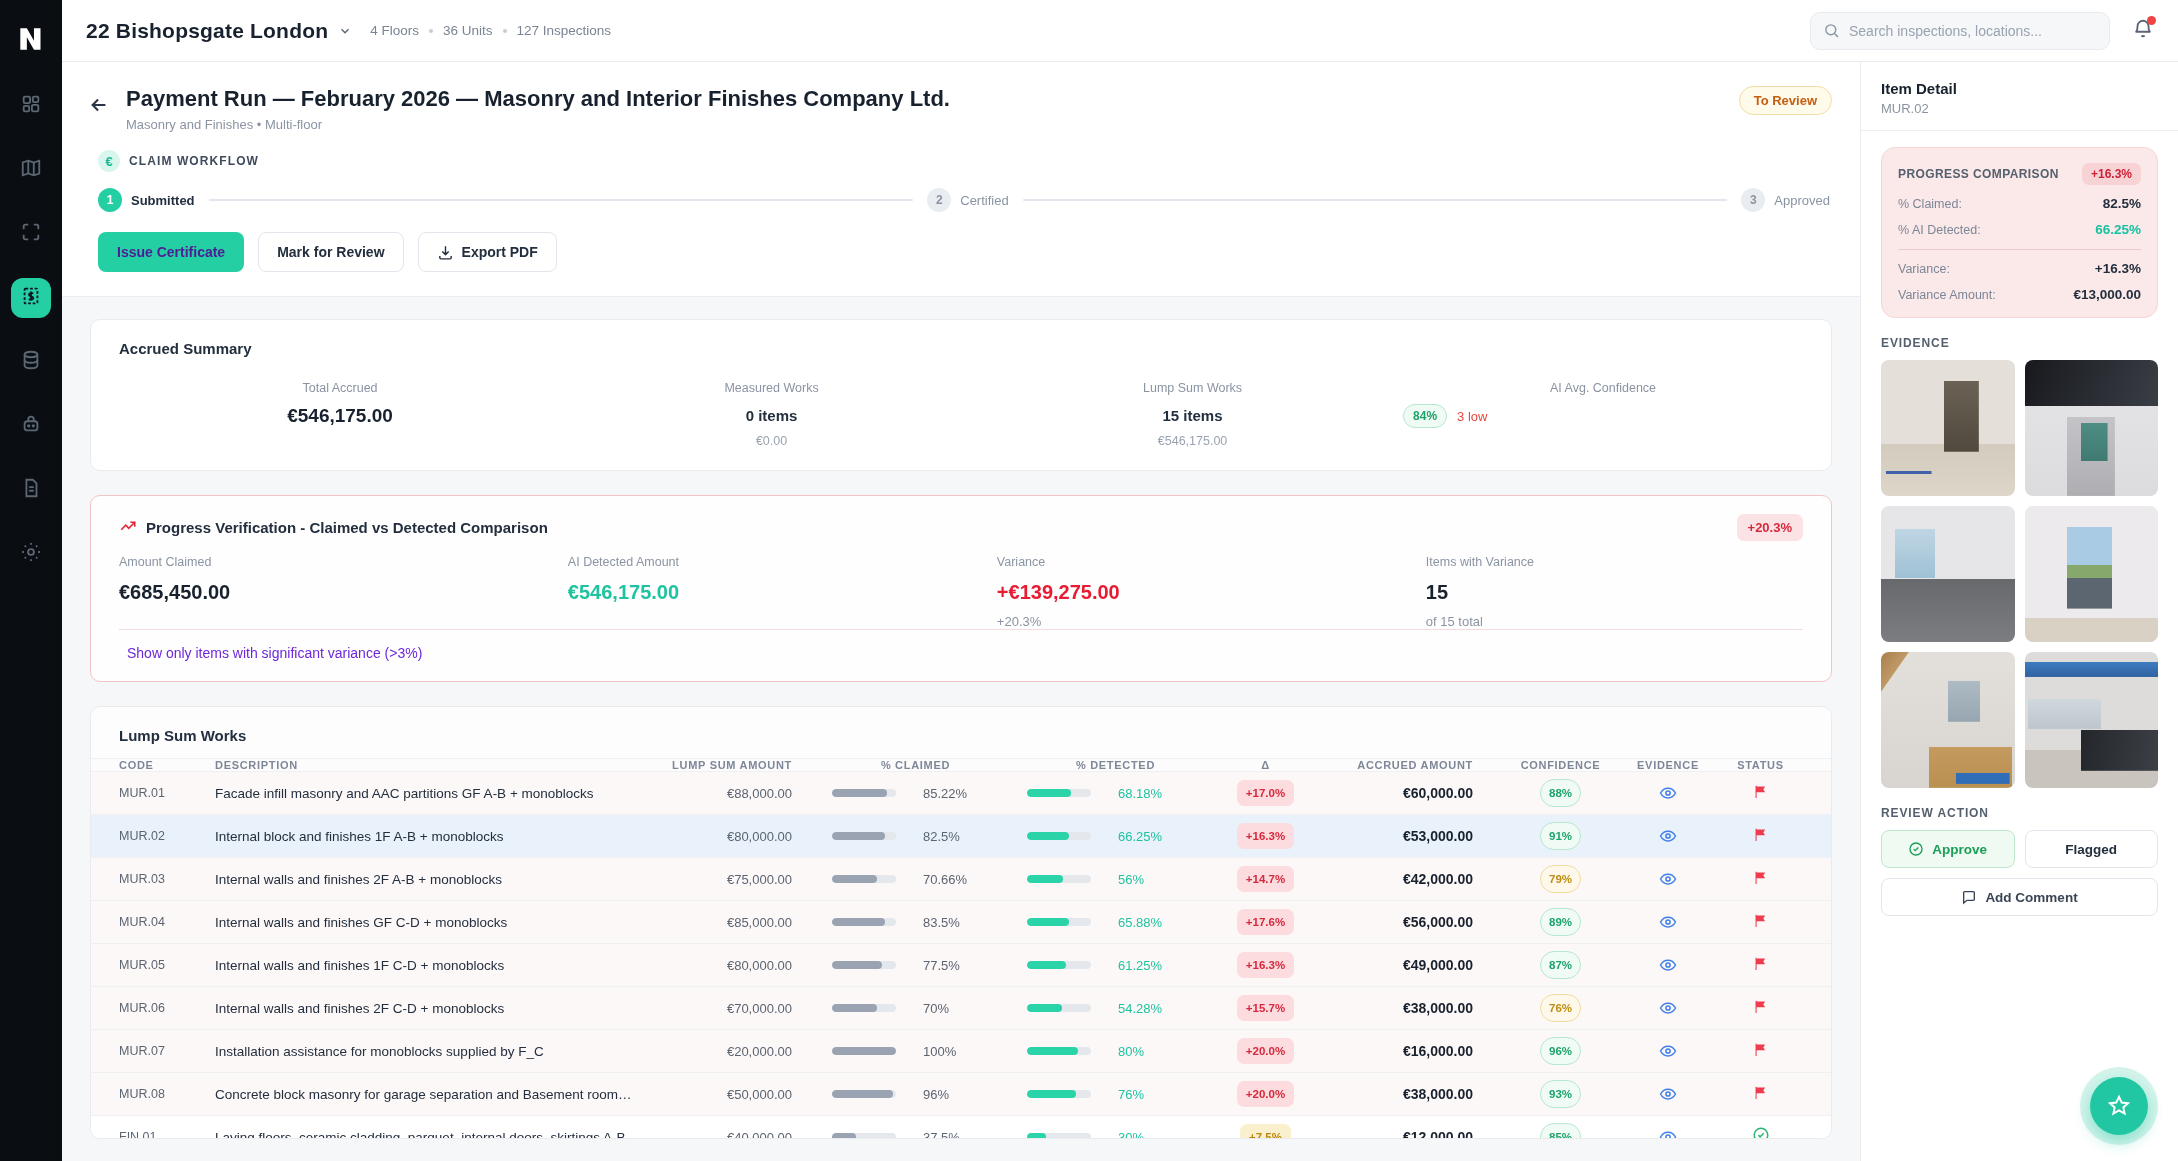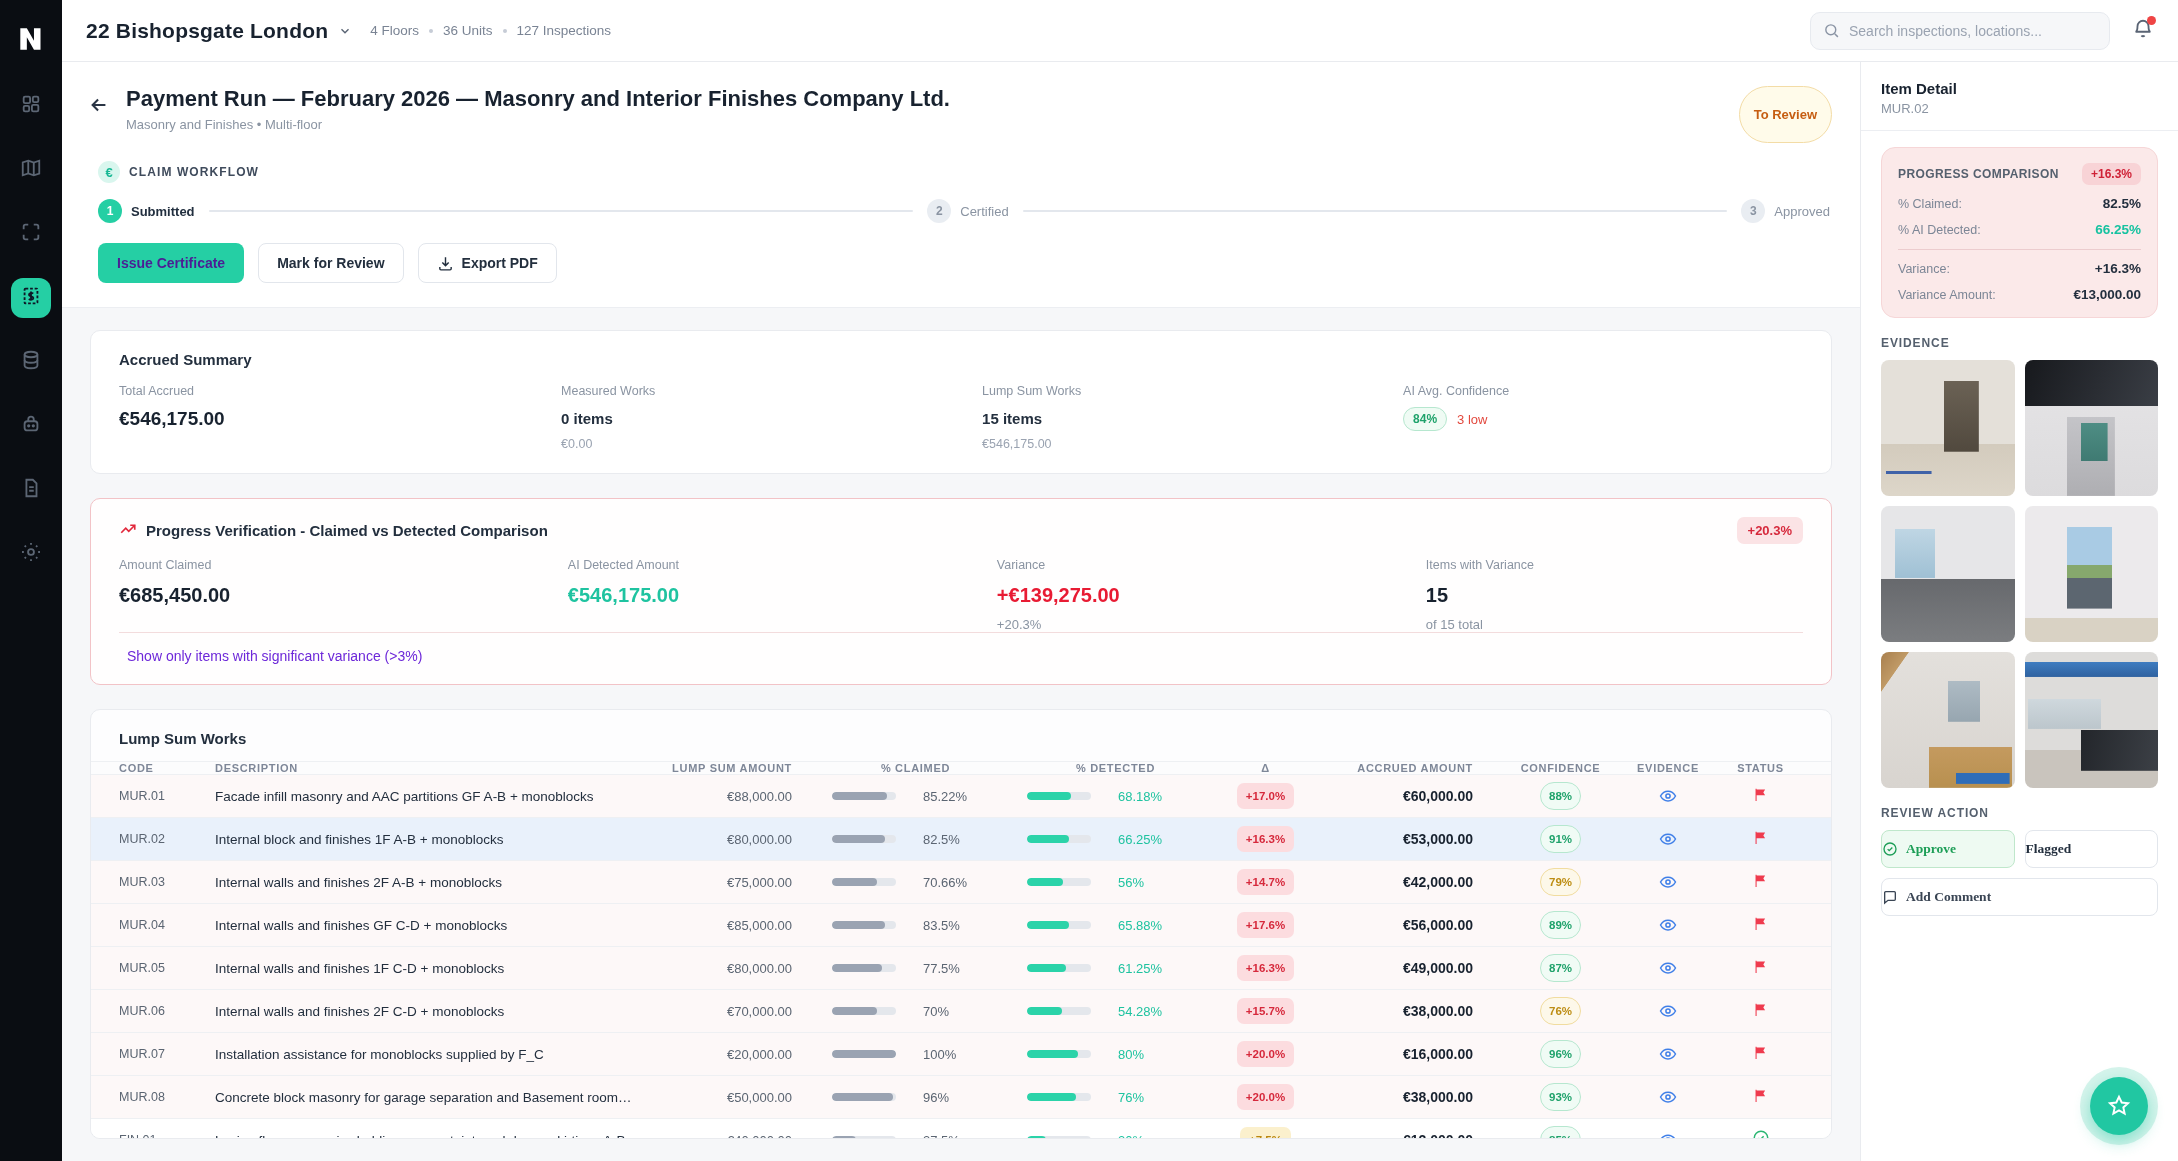--- a/index.html
+++ b/index.html
@@ -37,21 +37,21 @@
   .workspace { flex:1; display:flex; min-height:0; }
   .content { flex:1; min-width:0; display:flex; flex-direction:column; }
 
   
   .content-head { background:#fff; padding:24px 28px 0 22px; border-bottom:1px solid #eceef2; }
   .head-row { display:flex; align-items:flex-start; }
   .back-btn { width:30px; height:30px; margin:4px 12px 0 0; display:flex; align-items:center; justify-content:center; color:#2a3545; cursor:pointer; }
   .back-btn svg { width:22px; height:22px; }
   .page-title { font-size:22px; font-weight:700; color:#18222f; }
   .page-sub { font-size:13px; color:#8a94a2; margin-top:5px; }
-  .status-pill { margin-left:auto; background:#fffbea; border:1px solid #f3dca6; color:#c65d11; font-size:13px; font-weight:600; padding:20px 14px; border-radius:999px; white-space:nowrap; }
+  .status-pill { margin-left:auto; background:#fffbea; border:1px solid #f3dca6; color:#c65d11; font-size:13px; font-weight:600; padding:6px 14px; border-radius:999px; white-space:nowrap; }
 
   .cw-row { display:flex; align-items:center; gap:9px; margin:18px 0 0 14px; }
   .euro-chip { width:22px; height:22px; border-radius:50%; background:#d9f6ee; color:#17b894; font-size:13px; font-weight:700; display:flex; align-items:center; justify-content:center; }
   .cw-label { font-size:12px; font-weight:700; letter-spacing:1.1px; color:#3f4b5c; }
 
   .stepper { display:flex; align-items:center; margin:16px 2px 0 14px; }
   .step { display:flex; align-items:center; gap:9px; }
   .step-circle { width:24px; height:24px; border-radius:50%; background:#e9edf2; color:#8a94a2; font-size:12px; font-weight:700; display:flex; align-items:center; justify-content:center; }
   .step.active .step-circle { background:#25cfa4; color:#fff; }
   .step-label { font-size:13px; color:#8a94a2; }
@@ -65,21 +65,21 @@
   .btn-outline { background:#fff; border-color:#e2e6ec; color:#232f3e; }
 
   
   .content-body { flex:1; background:#f6f7f9; padding:22px 28px; overflow:hidden; display:flex; flex-direction:column; gap:24px; }
 
   .card { background:#fff; border:1px solid #e9ebef; border-radius:10px; }
 
   
   .accrued { padding:20px 28px 22px; }
   .card-title { font-size:15px; font-weight:700; color:#232f3e; }
-  .sum-grid { display:grid; grid-template-columns:1.05fr 1fr 1fr .95fr; margin-top:16px; }
+  .sum-grid { display:grid; grid-template-columns:1.05fr 1fr 1fr .95fr; margin-top:24px;text-align:center; }
   .sum-label { font-size:12.5px; color:#8a94a2; }
   .sum-value-lg { font-size:19px; font-weight:700; color:#18222f; margin-top:10px; }
   .sum-value { font-size:15px; font-weight:600; color:#232f3e; margin-top:12px; }
   .sum-sub { font-size:12.5px; color:#9aa3b1; margin-top:10px; }
   .conf-row { display:flex; align-items:center; gap:10px; margin-top:9px; }
   .pill-green { border:1px solid #b6e7cf; background:#effbf4; color:#1fa26b; font-size:12px; font-weight:700; padding:4px 9px; border-radius:999px; }
   .low-warn { color:#e2483d; font-size:13px; }
 
   
   .verify { border:1.5px solid #f2c3c7; background:#fffefe; padding:18px 28px 16px; }
@@ -151,21 +151,21 @@
         background-size:100% 34%,20% 28%,36% 58%,100% 100%; background-position:0 0,53% 64%,50% 100%,0 0; }
   .p3 { background-image:linear-gradient(#bfd6e4,#9fc0d4),linear-gradient(180deg,#e6e6e8 54%,#67696d 54%,#7b7d80 100%);
         background-size:30% 36%,100% 100%; background-position:15% 26%,0 0; }
   .p4 { background-image:linear-gradient(180deg,#a9cbe4 0 46%,#86a86d 46% 62%,#5c6670 62% 100%),linear-gradient(180deg,#eceaec 82%,#d9d2c4 82%);
         background-size:34% 60%,100% 100%; background-position:48% 38%,0 0; }
   .p5 { background-image:linear-gradient(125deg,#a87f4e 0%,#c09a66 16%,rgba(0,0,0,0) 16.5%),linear-gradient(#aebbc4,#97a6b0),linear-gradient(#2f6db8,#2f6db8),linear-gradient(#c49a5f,#b8904f),linear-gradient(#e3e0dc,#d8d4cf);
         background-size:75% 75%,24% 30%,40% 8%,62% 30%,100% 100%; background-position:0 0,66% 30%,94% 97%,96% 100%,0 0; }
   .p6 { background-image:linear-gradient(#3e7cc0,#2f62a0),linear-gradient(100deg,#23262b,#3c4046),linear-gradient(#cfd8dd,#bcc6cc),linear-gradient(180deg,#dddcda 72%,#c9c4bd 72%);
         background-size:100% 11%,58% 30%,55% 22%,100% 100%; background-position:0 8%,100% 82%,6% 44%,0 0; }
   .review-btns { display:flex; gap:10px; }
-  .rbtn { flex:1; height:38px; border-radius:8px; font-size:13.5px; font-weight:600; display:flex; align-items:center; gap:8px; cursor:pointer; border:1px solid #e2e6ec; background:#fff; color:#232f3e; font-family:Liberation Serif, serif; }
+  .rbtn { flex:1; height:38px; border-radius:8px; font-size:13.5px; font-weight:600; display:flex; align-items:center; justify-content:center; gap:8px; cursor:pointer; border:1px solid #e2e6ec; background:#fff; color:#232f3e; font-family:Liberation Sans, sans-serif; }
   .rbtn svg { width:16px; height:16px; }
   .rbtn.approve { background:#eefaf2; border-color:#bfe7cb; color:#1d9e57; }
   .rbtn-full { width:100%; margin-top:10px; color:#3a4554; }
 
   
   .fab { position:absolute; right:20px; bottom:16px; width:78px; height:78px; border-radius:50%; background:#d6f4ec; display:flex; align-items:center; justify-content:center; cursor:pointer; }
   .fab-inner { width:58px; height:58px; border-radius:50%; background:#21c7a2; display:flex; align-items:center; justify-content:center; box-shadow:0 6px 16px rgba(33,199,162,.45); }
   .fab-inner svg { width:26px; height:26px; color:#fff; }
 </style>
 </head>

